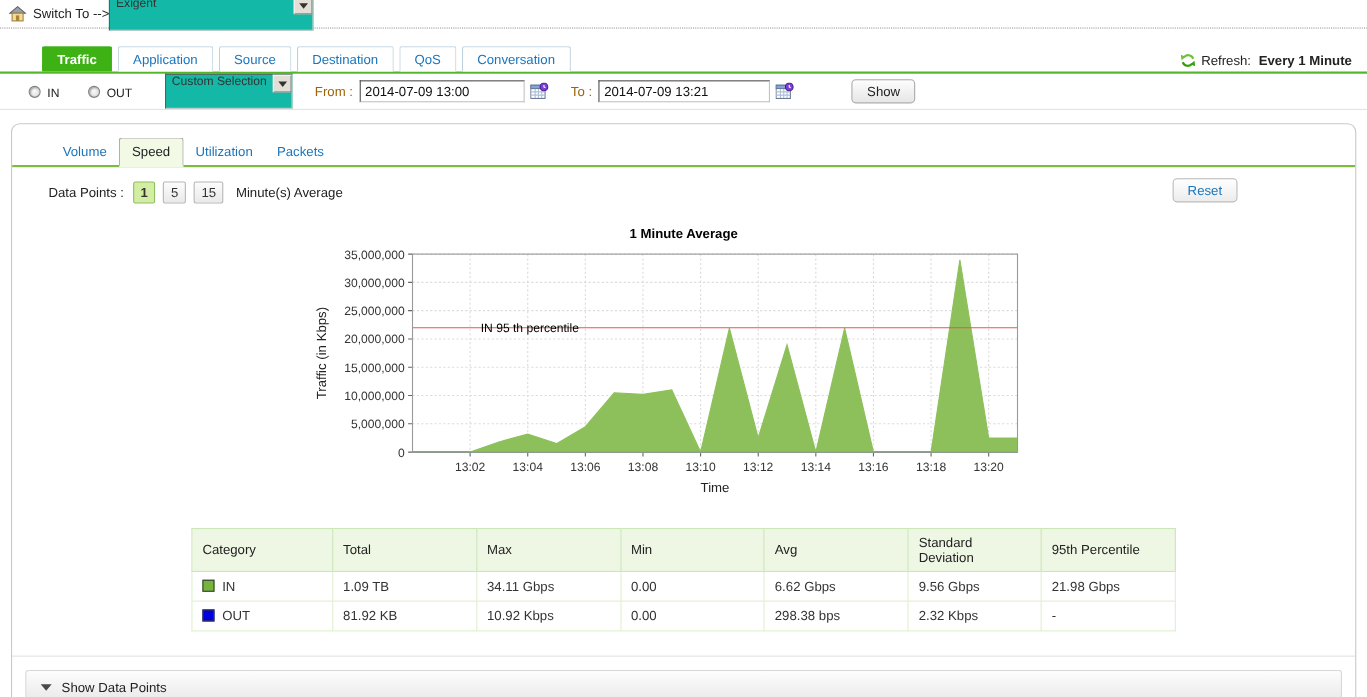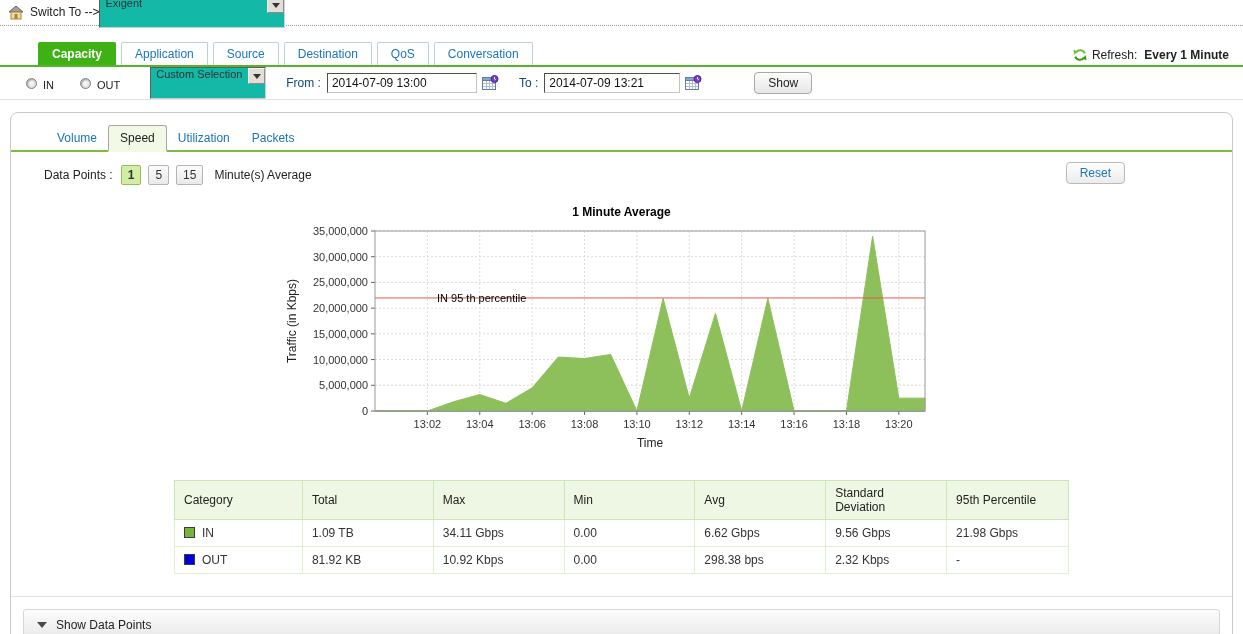--- a/index.html
+++ b/index.html
@@ -24,21 +24,21 @@
   .mtab.active{background:var(--accent-green);border-color:var(--accent-green);color:#fff;font-weight:bold}
   .refresh{margin-left:auto;display:flex;align-items:center;gap:5px;padding-bottom:3px;font-size:12px;color:#222}
   .refresh b{margin-left:2px}
   .green-line{height:2px;background:var(--tab-underline)}
   
   .filter-row{display:flex;align-items:center;height:33px;padding-left:26px;border-bottom:1px solid #e3e3e3}
   .radio{display:inline-block;width:11px;height:11px;border-radius:50%;border:1px solid #808080;background:radial-gradient(circle at 35% 35%,#fff,#d8d8d8);box-shadow:inset 1px 1px 2px rgba(0,0,0,.35);cursor:pointer}
   .radio-lbl{margin:3px 0 0 6px;font-size:11px;color:#222}
   .filter-row .gap{width:26px}
   .din{height:20px;width:150px;border:1px solid;border-color:#4e4e4e #c3c3c3 #c3c3c3 #4e4e4e;font:12px "Liberation Sans",sans-serif;padding:0 4px;color:#111;outline:none}
-  .flabel{margin:0 6px 0 20px;color:#0c4a6e}
+  .flabel{margin:0 6px 0 20px;color:#a16207}
   .cal{margin-left:5px;cursor:pointer;display:inline-flex}
   .show-btn{margin-left:52px;padding:3px 13px;border:1px solid #a9a9a9;border-radius:4px;background:linear-gradient(#fdfdfd,#e6e6e6);font-size:12px;color:#222;cursor:pointer}
   
   .panel{margin:12px 10px 8px;border:1px solid #c9c9c9;border-radius:8px;background:#fff;overflow:hidden}
   .subtab-row{display:flex;align-items:flex-end;padding:12px 14px 0 35px;border-bottom:2px solid var(--subtab-underline);position:relative}
   .stab{padding:5px 11px;color:var(--link-blue);font-size:12px;cursor:pointer}
   .stab.active{background:#f2fae6;border:1px solid #a8a8a8;border-bottom:2px solid #f2fae6;margin-bottom:-2px;border-radius:3px 3px 0 0;color:#222}
   .capacity{position:absolute;right:14px;top:10px;padding:4px 11px;border:1px solid #e0aa3e;border-radius:10px;background:linear-gradient(var(--capacity-from),var(--capacity-to));font-size:12px;color:#402e00;cursor:pointer}
   .dp-row{position:relative;padding:13px 0 0 33px;display:flex;align-items:center}
   .dp-label{font-weight:normal;color:#222;margin-right:8px}
@@ -76,21 +76,21 @@
   <div class="wselect" style="width:186px">
     <span class="val" style="flex:1">Exigent</span>
     <span class="btn">
         <span class="caret"></span>
       </span>
   </div>
 </div>
 <div class="dotted-sep"></div>
 
 <div class="tabs-row">
-  <div class="mtab active">Capacity</div>
+  <div class="mtab active">Traffic</div>
   <div class="mtab">Application</div>
   <div class="mtab">Source</div>
   <div class="mtab">Destination</div>
   <div class="mtab">QoS</div>
   <div class="mtab">Conversation</div>
   <div class="refresh">
     <span style="display:inline-flex">
       <svg width="14" height="14" viewBox="0 0 14 14">
         <path d="M2.2 8.6 A5 5 0 0 0 10.8 9.9" fill="none" stroke="#35a00d" stroke-width="2"></path>
         <polygon points="12.9,7.3 13.5,12.2 9.1,10.5" fill="#35a00d"></polygon>
@@ -121,21 +121,21 @@
   <span class="cal">
     <svg width="17" height="16" viewBox="0 0 17 16">
       <rect x="0.5" y="2.5" width="13" height="12" fill="#fff" stroke="#6a7b9a"></rect>
       <rect x="0.5" y="2.5" width="13" height="3" fill="#7da7d9" stroke="#6a7b9a"></rect>
       <path d="M1 8.5h12M1 11.5h12M4.5 6v8M7.5 6v8M10.5 6v8" stroke="#aebfd8" stroke-width="1" fill="none"></path>
       <circle cx="12.5" cy="4" r="3.5" fill="#7a3fd4" stroke="#4a1f94"></circle>
       <path d="M12.5 2.2v1.8l1.3 0.8" stroke="#fff" stroke-width="1" fill="none"></path>
     </svg>
   </span>
   <span class="flabel">To :</span>
-  <input class="din" style="width: 136px;" readonly="" value="2014-07-09 13:21">
+  <input class="din" style="width: 156px;" readonly="" value="2014-07-09 13:21">
   <span class="cal">
     <svg width="17" height="16" viewBox="0 0 17 16">
       <rect x="0.5" y="2.5" width="13" height="12" fill="#fff" stroke="#6a7b9a"></rect>
       <rect x="0.5" y="2.5" width="13" height="3" fill="#7da7d9" stroke="#6a7b9a"></rect>
       <path d="M1 8.5h12M1 11.5h12M4.5 6v8M7.5 6v8M10.5 6v8" stroke="#aebfd8" stroke-width="1" fill="none"></path>
       <circle cx="12.5" cy="4" r="3.5" fill="#7a3fd4" stroke="#4a1f94"></circle>
       <path d="M12.5 2.2v1.8l1.3 0.8" stroke="#fff" stroke-width="1" fill="none"></path>
     </svg>
   </span>
   <button class="show-btn">Show</button>

